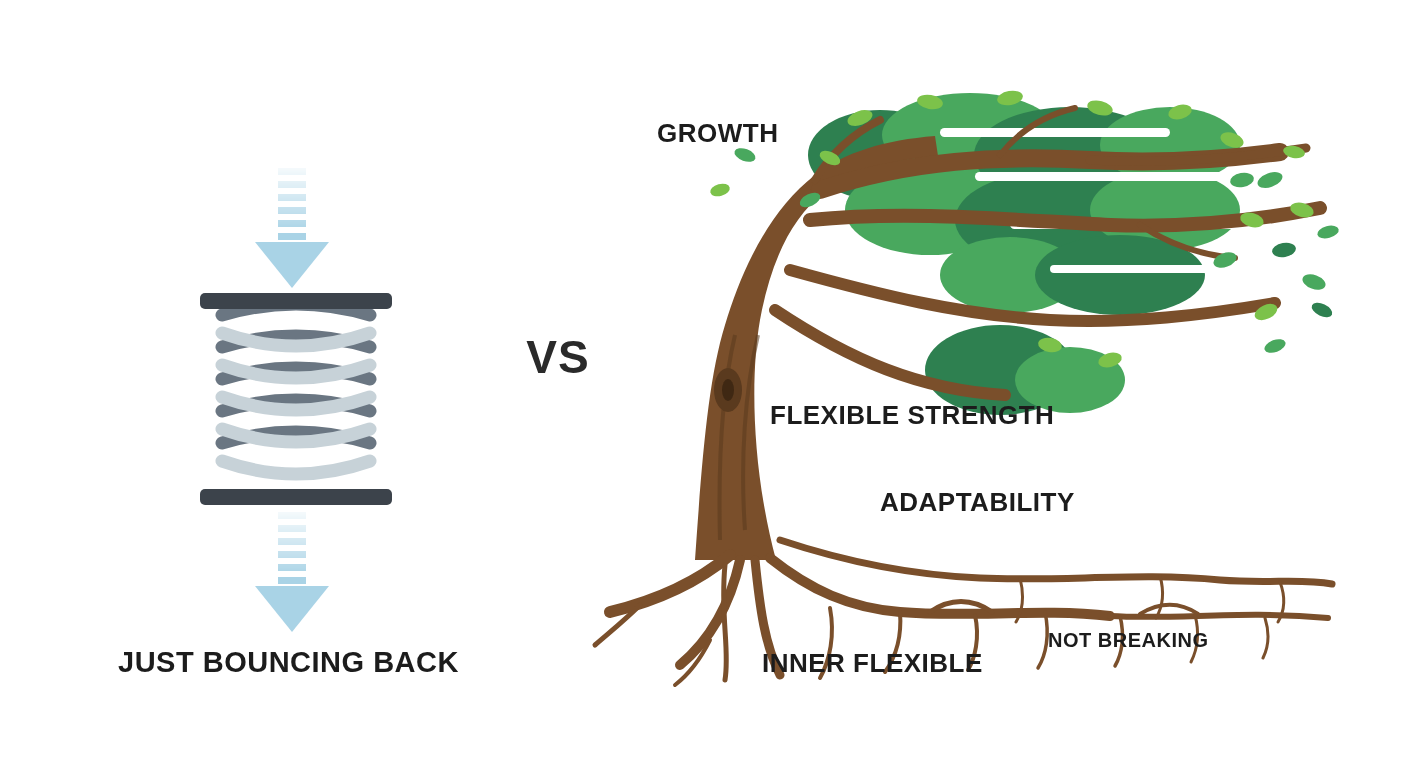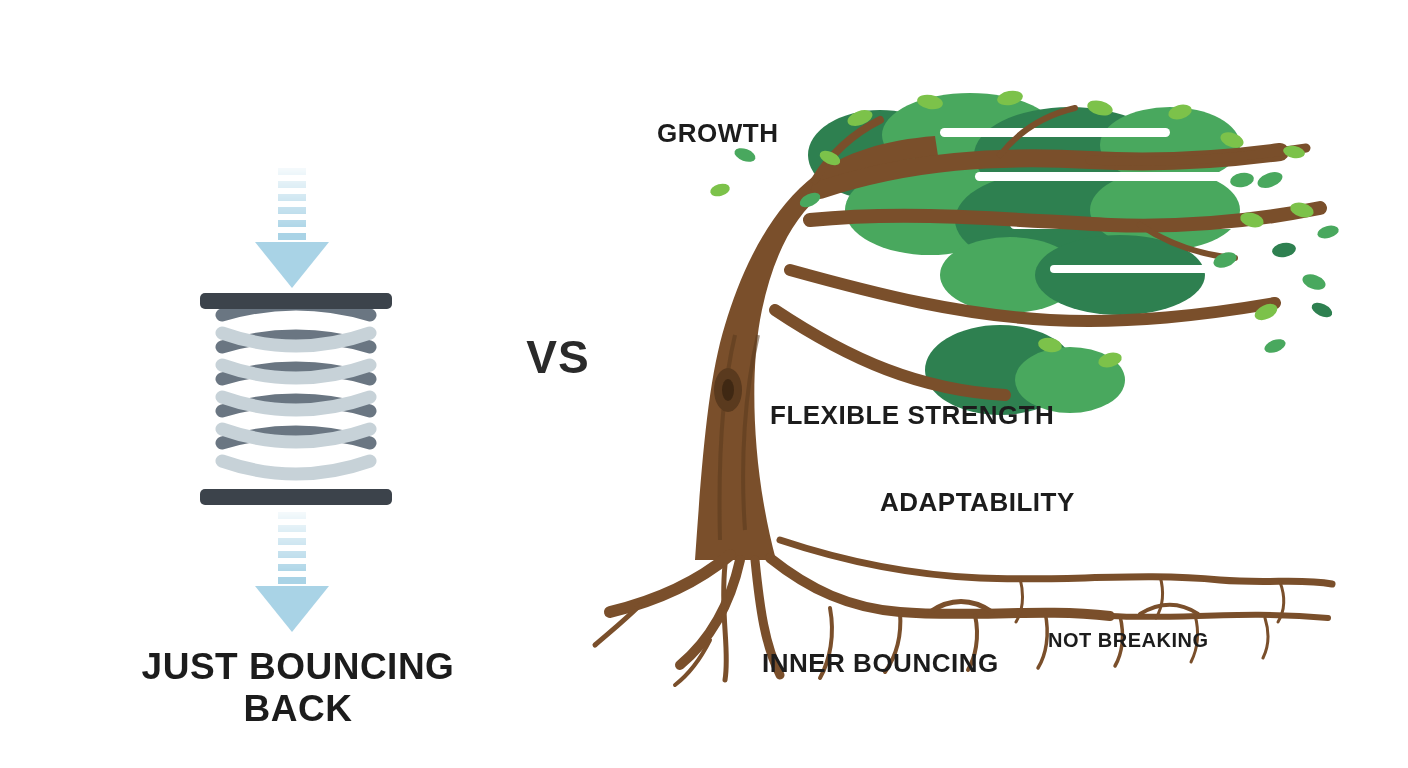--- a/index.html
+++ b/index.html
@@ -25,22 +25,22 @@
   .arrow .head{
     width:0;height:0;margin-top:-2px;
     border-left:37px solid transparent;border-right:37px solid transparent;
     border-top:46px solid var(--arrow-blue);
   }
   #arrow-top{left:255px;top:168px;}
   #arrow-bottom{left:255px;top:512px;}
   #spring{position:absolute;left:198px;top:293px;}
 
   .caption{
-    position:absolute;left:118px;top:646px;width:360px;text-align:center;
-    font-size:37px;font-weight:700;letter-spacing:.5px;color:var(--text);
+    position:absolute;left:118px;top:646px;width:360px;text-align:left;
+    font-size:29px;font-weight:700;letter-spacing:.5px;color:var(--text);
   }
   .vs{
     position:absolute;left:503px;top:330px;width:110px;text-align:center;
     font-size:46px;font-weight:700;color:#2a2a2a;letter-spacing:1px;
   }
 
   
   #tree{position:absolute;left:580px;top:60px;z-index:1;}
   .tree-label{
     position:absolute;z-index:5;font-weight:700;color:var(--text);
@@ -182,16 +182,16 @@
       <path d="M560,554 C580,542 600,542 618,554" stroke-width="4"></path>
       <path d="M440,518 C445,538 442,552 436,562" stroke-width="3"></path>
       <path d="M580,516 C585,534 582,548 576,558" stroke-width="3"></path>
       <path d="M700,522 C706,538 704,552 698,562" stroke-width="3"></path>
     </g>
   </svg>
 
   <div class="tree-label" id="label-growth">GROWTH</div>
   <div class="tree-label" id="label-adaptability">ADAPTABILITY</div>
   <div class="tree-label" id="label-flexible">FLEXIBLE STRENGTH</div>
-  <div class="tree-label" id="label-inner">INNER BOUNCING</div>
+  <div class="tree-label" id="label-inner">INNER FLEXIBLE</div>
   <div class="tree-label" id="label-notbreaking">NOT BREAKING</div>
 
 </div>
 
 </body></html>

